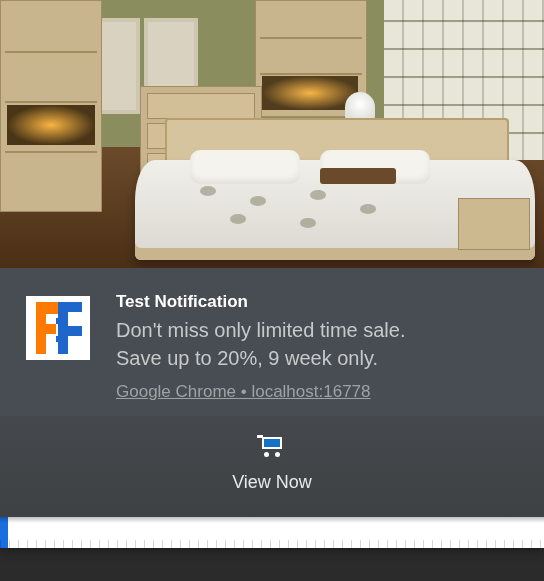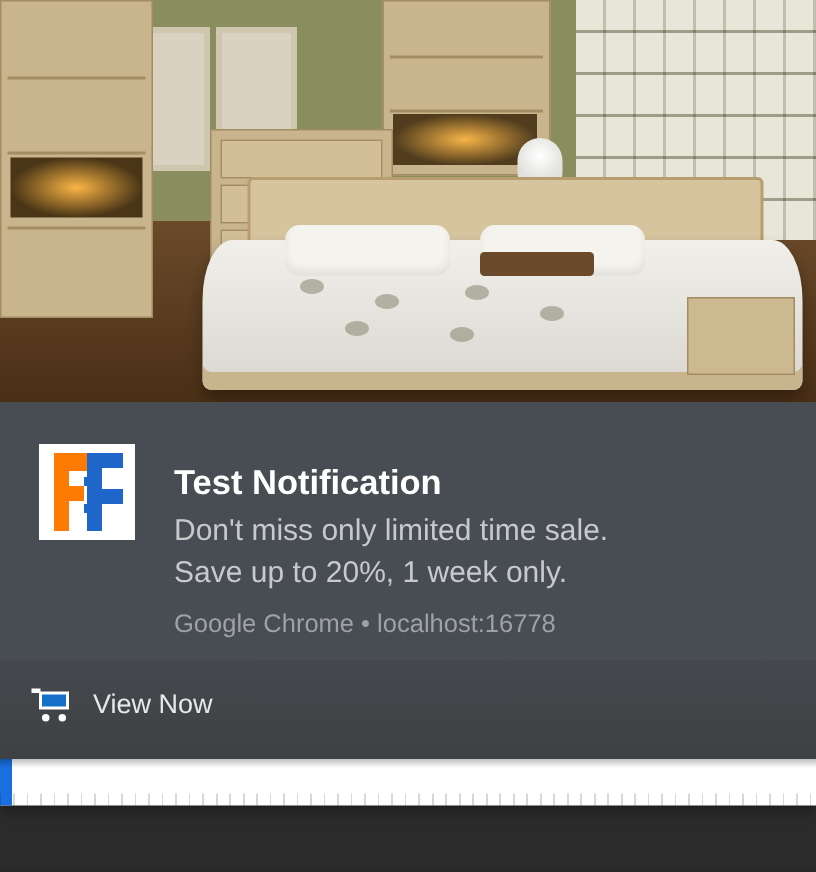--- a/index.html
+++ b/index.html
@@ -135,54 +135,54 @@
   }
   .app-icon .dot1, .app-icon .dot2 {
     position:absolute; width:6px; height:6px; background:#1e66c9;
   }
   .app-icon .dot1 { top:22px; left:30px; }
   .app-icon .dot2 { top:40px; left:30px; }
 
   .text-col { flex: 1; min-width: 0; }
   .title {
     color: #ffffff;
-    font-size: 23px;
+    font-size: 17px;
     font-weight: 600;
-    margin: 16px 0 4px 0;
+    margin: 0 0 4px 0;
     line-height: 1.2;
   }
   .msg {
     color: #c7c9cb;
     font-size: 20px;
     line-height: 1.4;
     margin: 0 0 10px 0;
   }
   .src {
     color: #9fa2a5;
     font-size: 17px;
     margin: 0;
+    text-decoration: underline;
   }
 
   
   .actions {
     display: flex;
     background: linear-gradient(#45494d, #3d4144);
     padding: 18px 0 24px 0;
   }
   .action {
     flex: 1;
     display: flex;
-    flex-direction: row;
+    flex-direction: column;
     align-items: center;
     gap: 14px;
     color: #e7e8e9;
     font-size: 18px;
     cursor: pointer;
     user-select: none;
-    padding-left: 24px;
   }
   .action .ic {
     width: 24px; height: 24px; display:flex; align-items:center; justify-content:center;
   }
   .cart-wrap { width:24px; height:22px; position:relative; }
   .cart-wrap .body-rect { position:absolute; top:2px; left:2px; width:20px; height:12px; background:#fff; }
   .cart-wrap .body-rect::before { content:""; position:absolute; top:2px; left:2px; right:2px; bottom:2px; background:#1570c9; }
   .cart-wrap .handle { position:absolute; top:0; left:-3px; width:6px; height:3px; background:#fff; }
   .cart-wrap .wheel { position:absolute; bottom:0; width:5px; height:5px; border-radius:50%; background:#fff; }
   .cart-wrap .wheel.wl { left:4px; } .cart-wrap .wheel.wr { right:4px; }
@@ -252,21 +252,21 @@
       <div class="f2-stem"></div>
         <div class="f2-top"></div>
         <div class="f2-mid"></div>
       <div class="dot1"></div>
         <div class="dot2"></div>
     </div>
     <div class="text-col">
       <h1 class="title">Test Notification</h1>
       <p class="msg">
         <span>Don't miss only limited time sale.</span><br>
-        <span>Save up to 20%, 1 week only.</span>
+        <span>Save up to 20%, 9 week only.</span>
       </p>
       <p class="src">Google Chrome • localhost:16778</p>
     </div>
   </div>
 
   <div class="actions">
     <div class="action">
       <span class="ic">
         <span class="cart-wrap">
           <span class="handle"></span>

